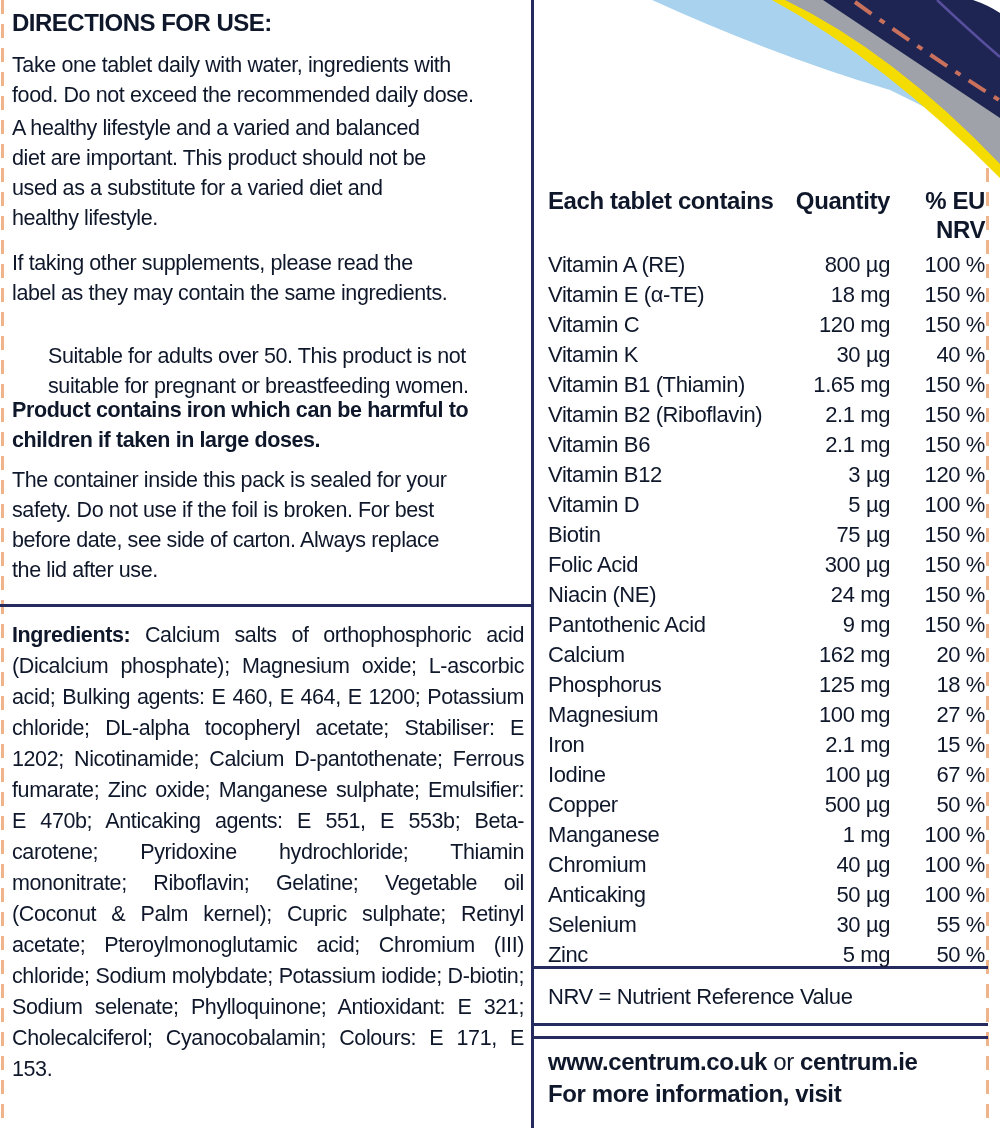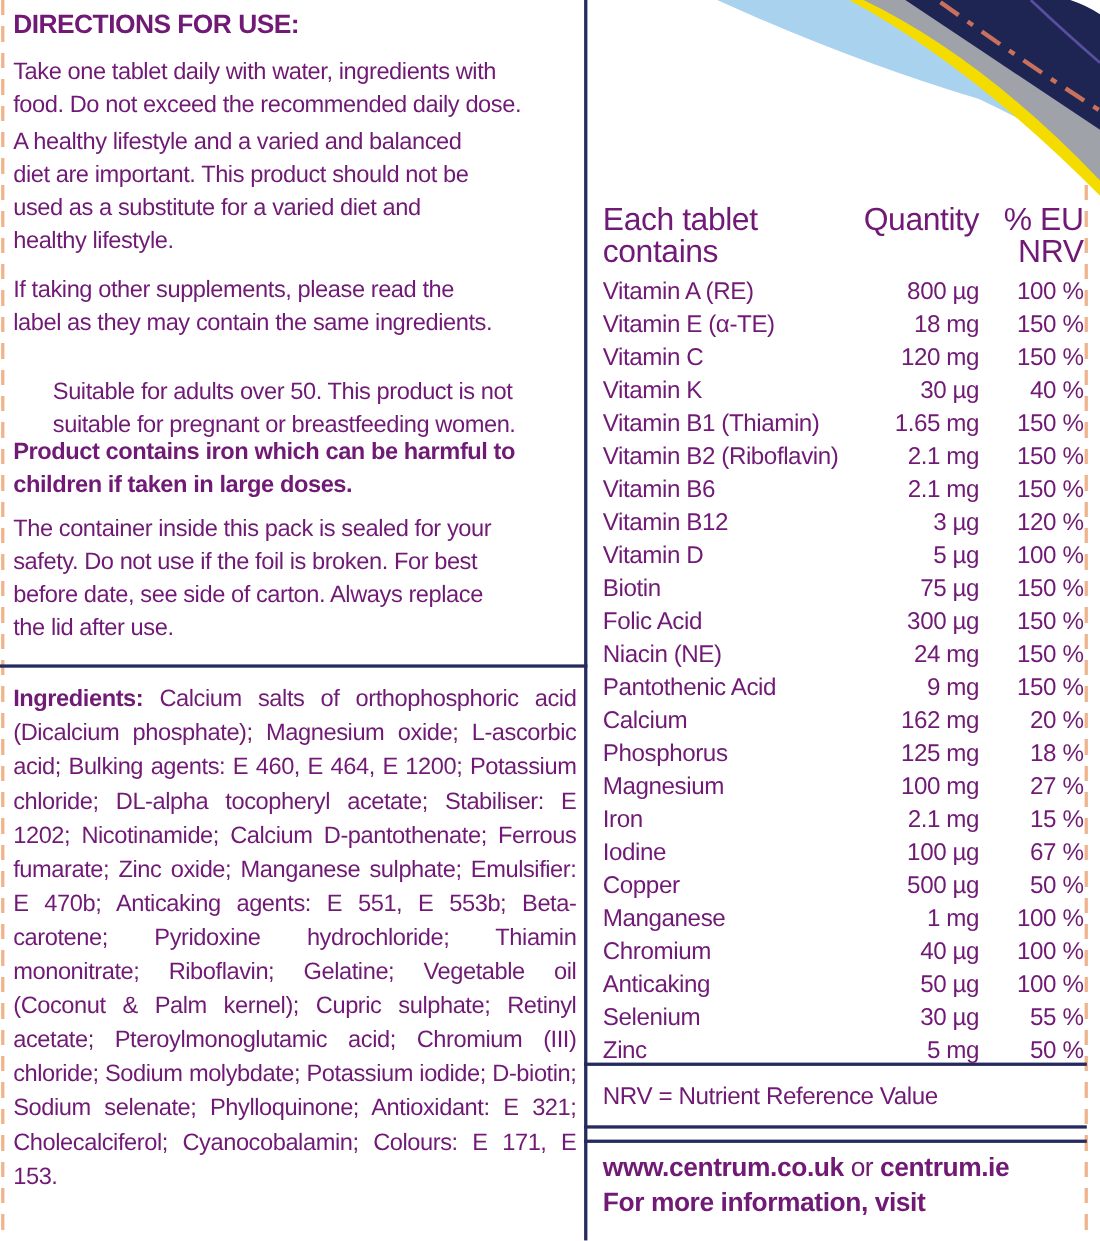--- a/index.html
+++ b/index.html
@@ -1,21 +1,21 @@
 <!DOCTYPE html>
 <html><head>
 <meta charset="utf-8">
 <style>
   html,body{margin:0;padding:0;background:#fff;}
   .label{
     position:relative;
     width:1000px;height:1128px;
     background:#ffffff;
     font-family:"Liberation Sans", sans-serif;
-    color:#701a75;
+    color:#0f172a;
     overflow:hidden;
   }
   
   .dash-v{
     position:absolute;top:0;bottom:0;width:3px;
     background:repeating-linear-gradient(180deg,#f0b48d 0 14px,transparent 14px 24px);
     z-index:1;
   }
   .dash-left{left:1px;}
   .dash-right{left:986px;}
@@ -41,21 +41,21 @@
   .p5{top:395px;font-weight:bold;} .p6{top:465px;}
   .ingredients{
     top:620px;font-size:21.5px;line-height:31px;letter-spacing:-0.4px;
     text-align:justify;
   }
   .ingredients b{letter-spacing:-0.4px;}
   
   .swoosh{position:absolute;left:533px;top:0;width:467px;height:200px;z-index:4;}
   .thead{
     position:absolute;left:548px;top:186px;width:437px;
-    display:flex;font-size:29px;font-weight:normal;letter-spacing:-0.4px;
+    display:flex;font-size:24px;font-weight:bold;letter-spacing:-0.4px;
     line-height:29px;z-index:3;
   }
   .thead .hname{flex:1;}
   .thead .hqty{width:112px;text-align:right;}
   .thead .hnrv{width:95px;text-align:right;white-space:pre-line;}
   .tbody{position:absolute;left:548px;top:250px;width:437px;z-index:3;}
   .trow{display:flex;height:30px;font-size:22px;letter-spacing:-0.4px;line-height:30px;}
   .tname{flex:1;}
   .tqty{width:112px;text-align:right;}
   .tnrv{width:95px;text-align:right;}

